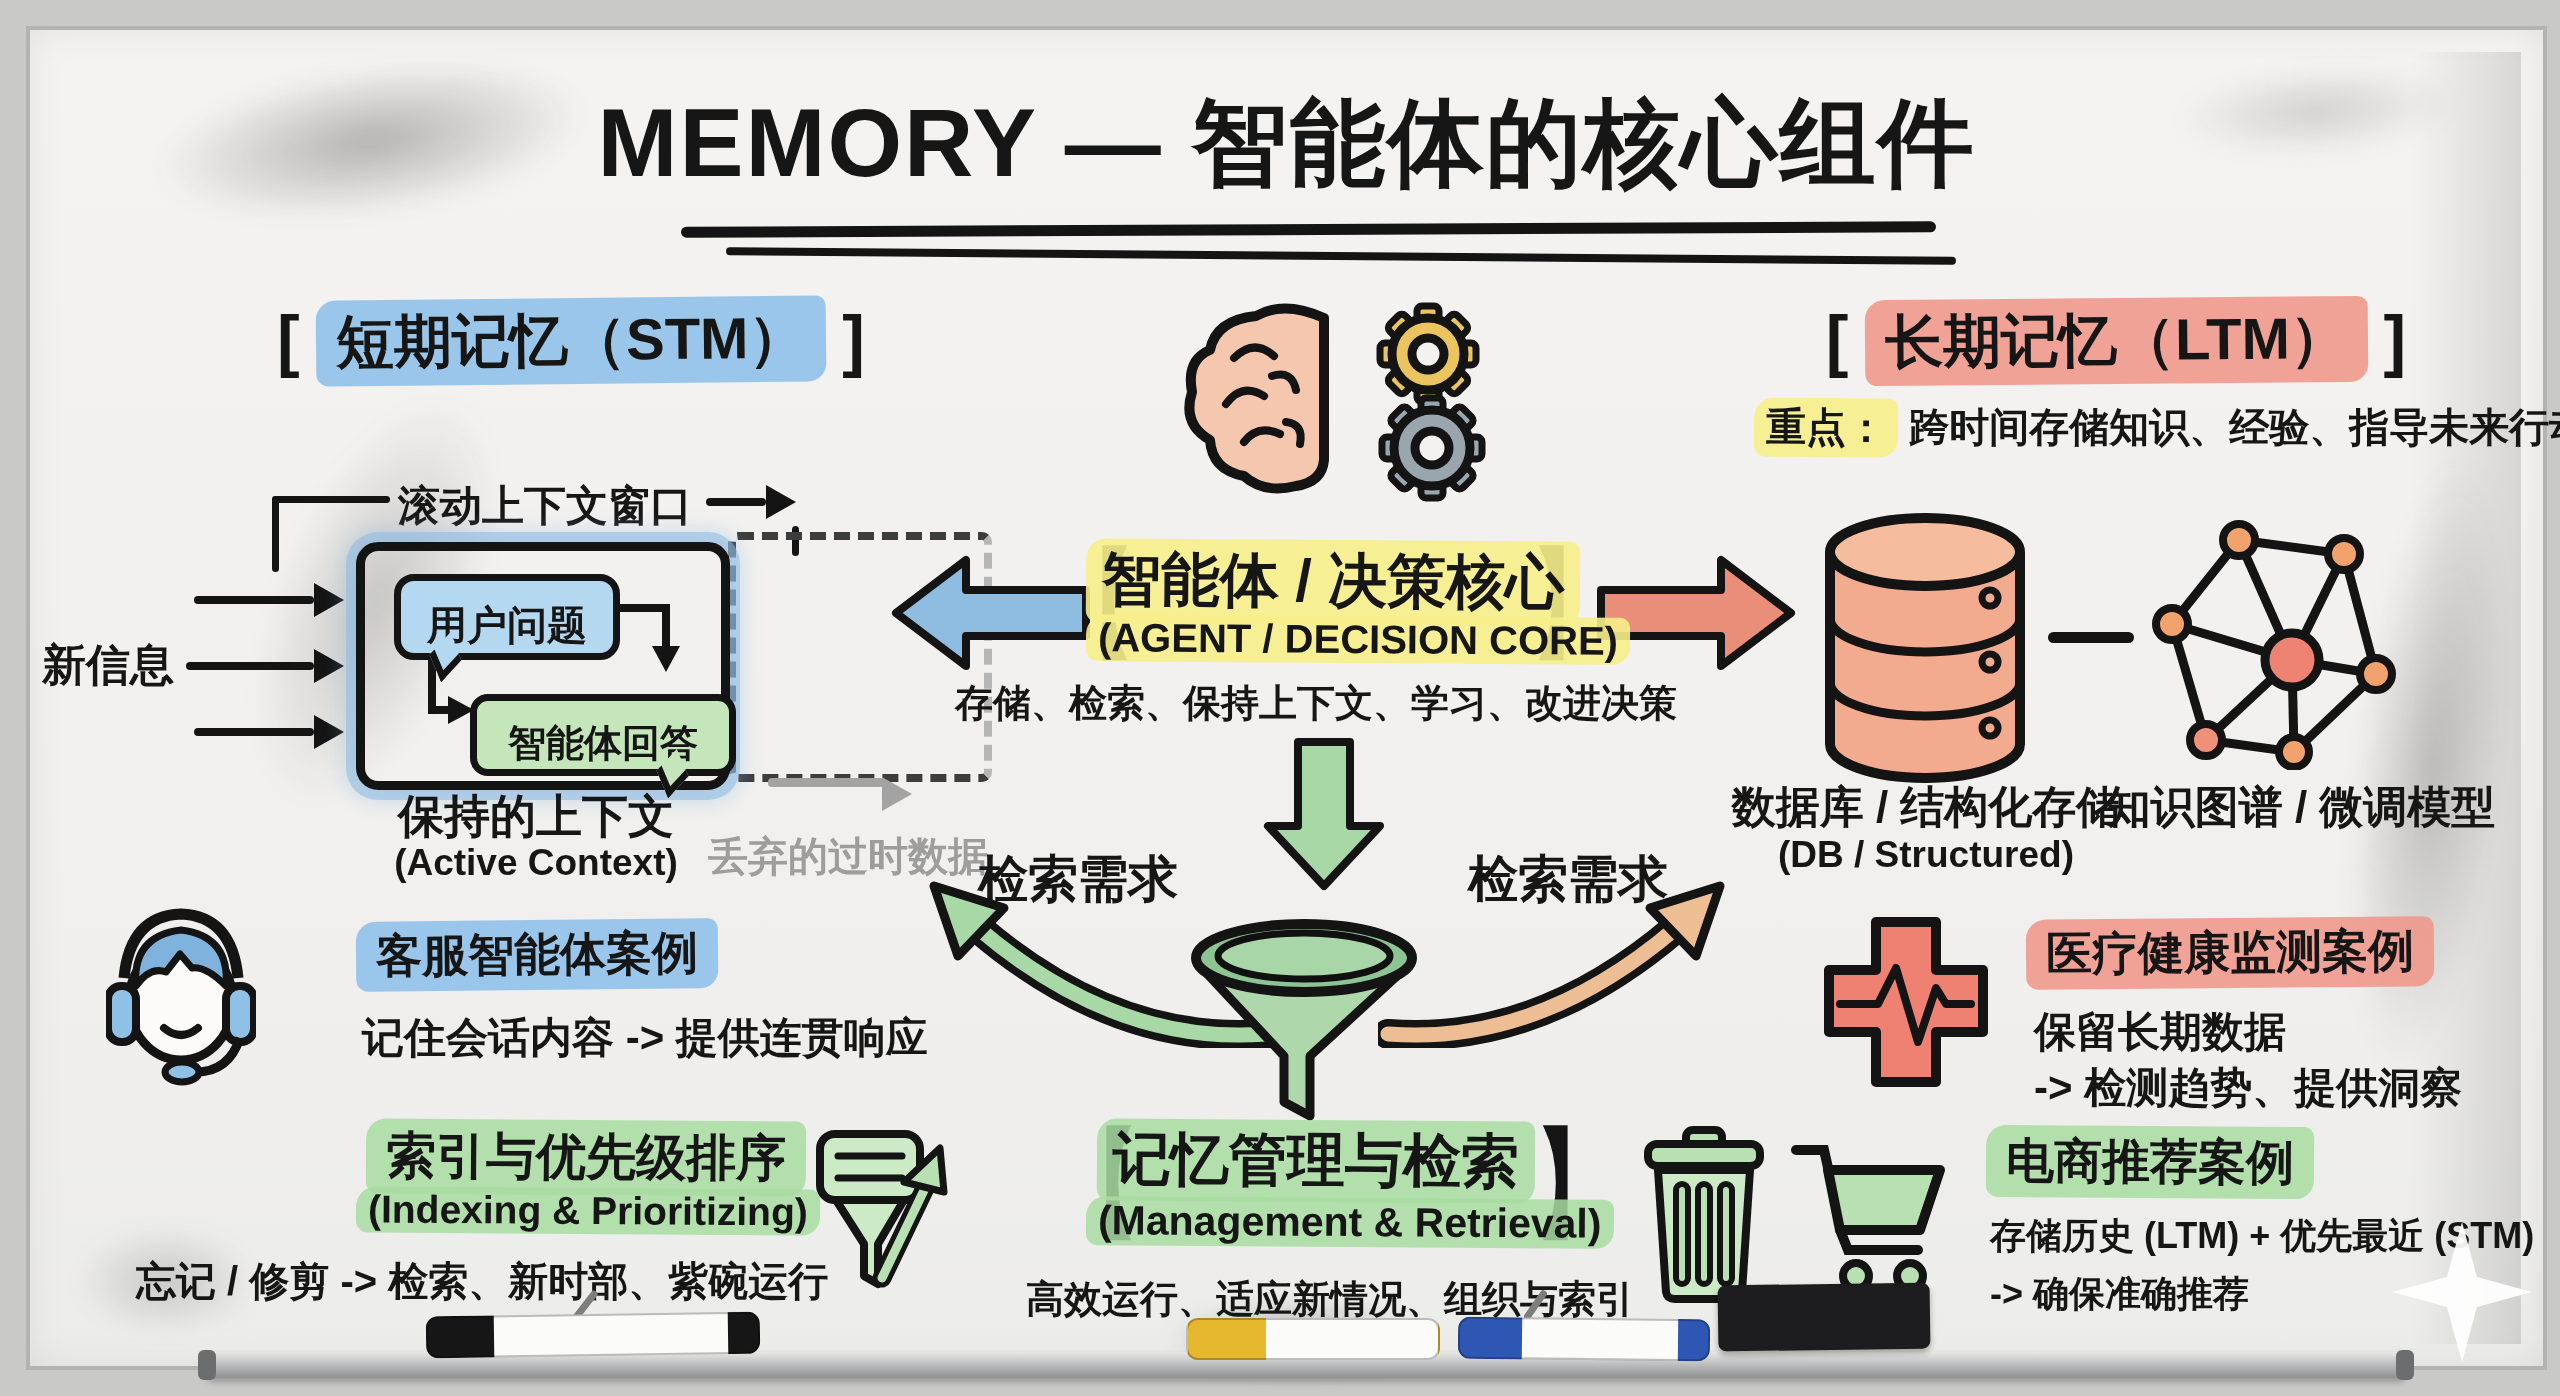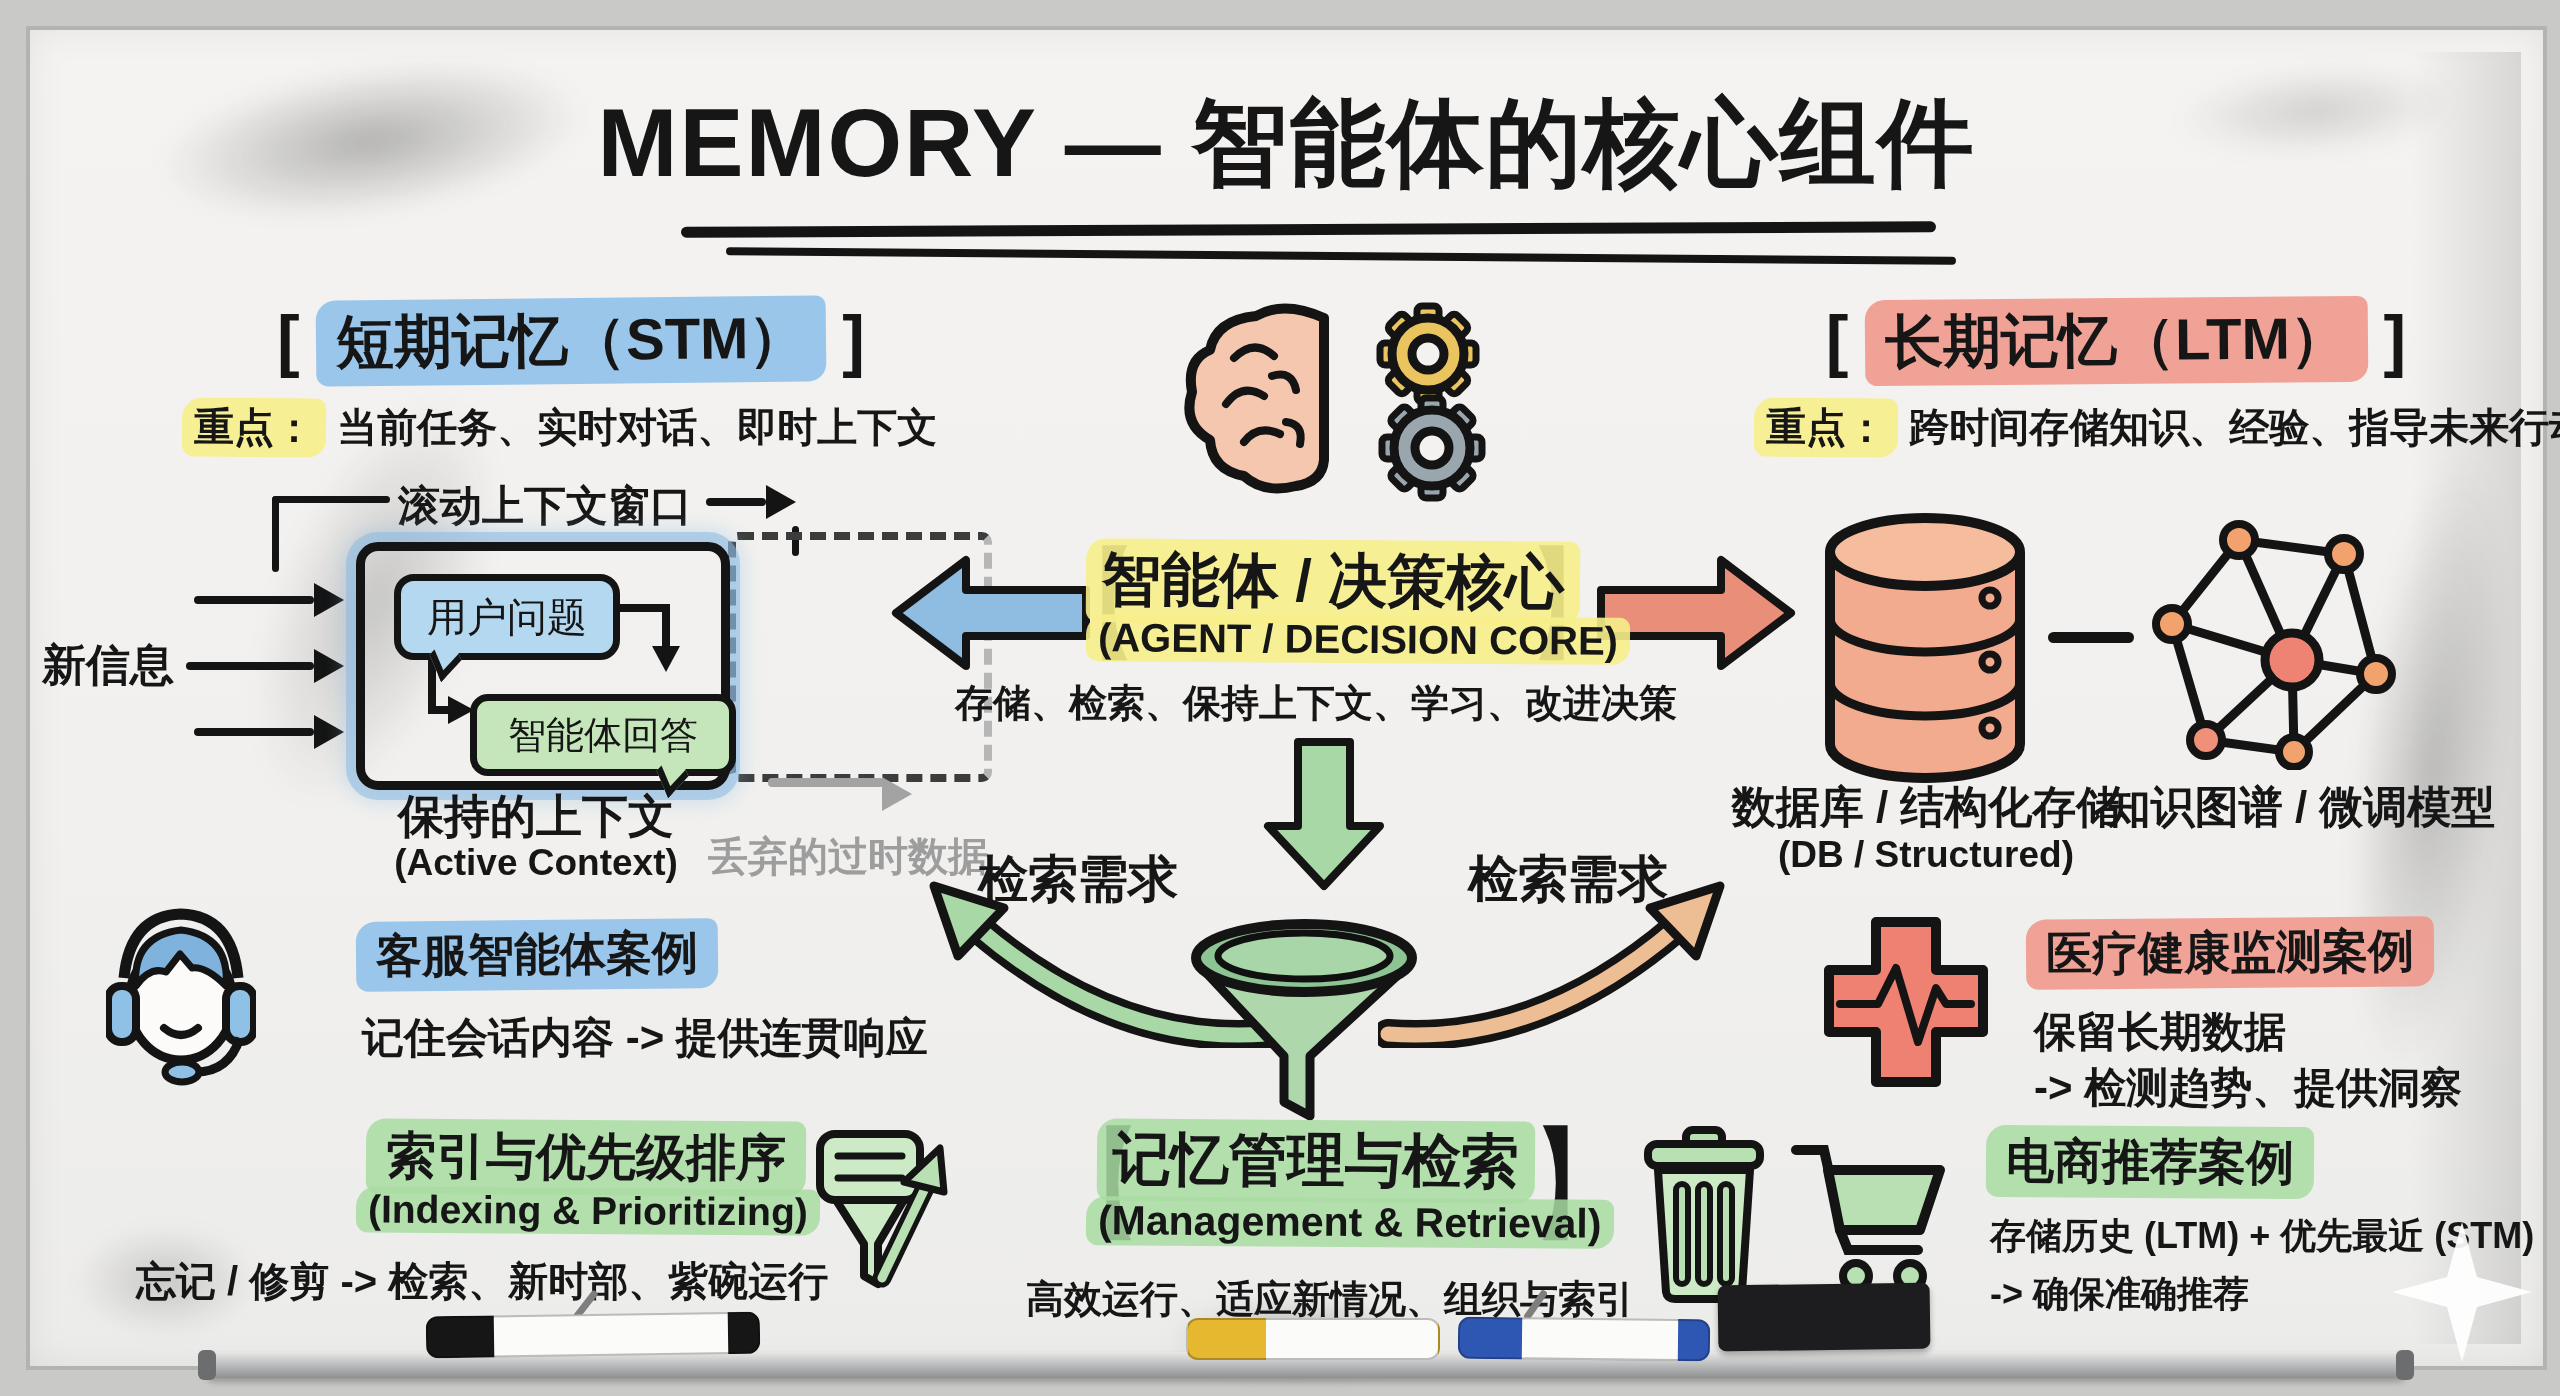--- a/index.html
+++ b/index.html
@@ -31,22 +31,22 @@
   .ln-gray{background:#a3a3a3;}
   .tri-r{position:absolute;width:0;height:0;border-top:17px solid transparent;
          border-bottom:17px solid transparent;border-left:30px solid #141414;}
   .tri-r.gray{border-left-color:#a3a3a3;}
   
   #stm-box{left:330px;top:516px;width:356px;height:230px;border:9px solid #141414;
            border-radius:22px;
            box-shadow:0 0 0 10px rgba(140,185,225,.55),0 0 18px 14px rgba(140,185,225,.30);}
   #stm-dashed{left:702px;top:506px;width:248px;height:234px;border:8px dashed #3c3c3c;
               border-right-color:#b6b6b6;border-radius:10px;}
-  .bubble{position:absolute;display:flex;align-items:center;justify-content:center;
-          border:7px solid #141414;font-weight:normal;}
+  .bubble{position:absolute;display:flex;align-items:flex-end;justify-content:center;
+          border:7px solid #141414;font-weight:bold;}
   .bubble::after{content:"";position:absolute;width:22px;height:22px;bottom:-19px;
           border-right:7px solid #141414;border-bottom:7px solid #141414;
           transform:rotate(55deg) skew(12deg,12deg);}
   #bubble-user{left:368px;top:548px;width:212px;height:72px;background:#b5d8f1;
           border-radius:20px;font-size:40px;}
   #bubble-user::after{left:30px;background:#b5d8f1;}
   #bubble-agent{left:444px;top:668px;width:252px;height:68px;background:#c4e6ba;
           border-radius:18px;font-size:38px;}
   #bubble-agent::after{left:auto;right:42px;background:#c4e6ba;}
   
@@ -82,24 +82,20 @@
     <div id="shade-right" class="abs"></div>
 
     <div class="abs t ctr" style="left:0;right:0;top:54px;font-size:96px;letter-spacing:2px;">MEMORY — 智能体的核心组件</div>
     <div class="abs" style="left:655px;top:198px;width:1255px;height:11px;background:#141414;border-radius:6px;transform:rotate(-.25deg);"></div>
     <div class="abs" style="left:700px;top:226px;width:1230px;height:8px;background:#141414;border-radius:6px;transform:rotate(.45deg);"></div>
 
     <div class="abs t ctr" style="left:200px;top:272px;width:690px;font-size:58px;">
       <span class="bk" style="font-size:68px;vertical-align:-4px;">[</span>
       <span class="hl hl-blue">短期记忆（STM）</span>
       <span class="bk" style="font-size:68px;vertical-align:-4px;">]</span>
-    </div>
-    <div class="abs t" style="left:156px;top:372px;font-size:40px;">
-      <span class="hl hl-yellow" style="padding:2px 12px;">重点：</span>
-      <span>当前任务、实时对话、即时上下文</span>
     </div>
 
     <div class="abs t" style="left:372px;top:452px;font-size:42px;">滚动上下文窗口</div>
     <div class="ln" style="left:246px;top:470px;width:118px;height:7px;"></div>
     <div class="ln" style="left:246px;top:470px;width:7px;height:76px;"></div>
     <div class="ln" style="left:680px;top:472px;width:60px;height:8px;"></div>
     <div class="tri-r" style="left:740px;top:459px;"></div>
     <div class="ln" style="left:766px;top:500px;width:7px;height:30px;"></div>
 
     <div class="abs t" style="left:16px;top:610px;font-size:44px;">新信息</div>

